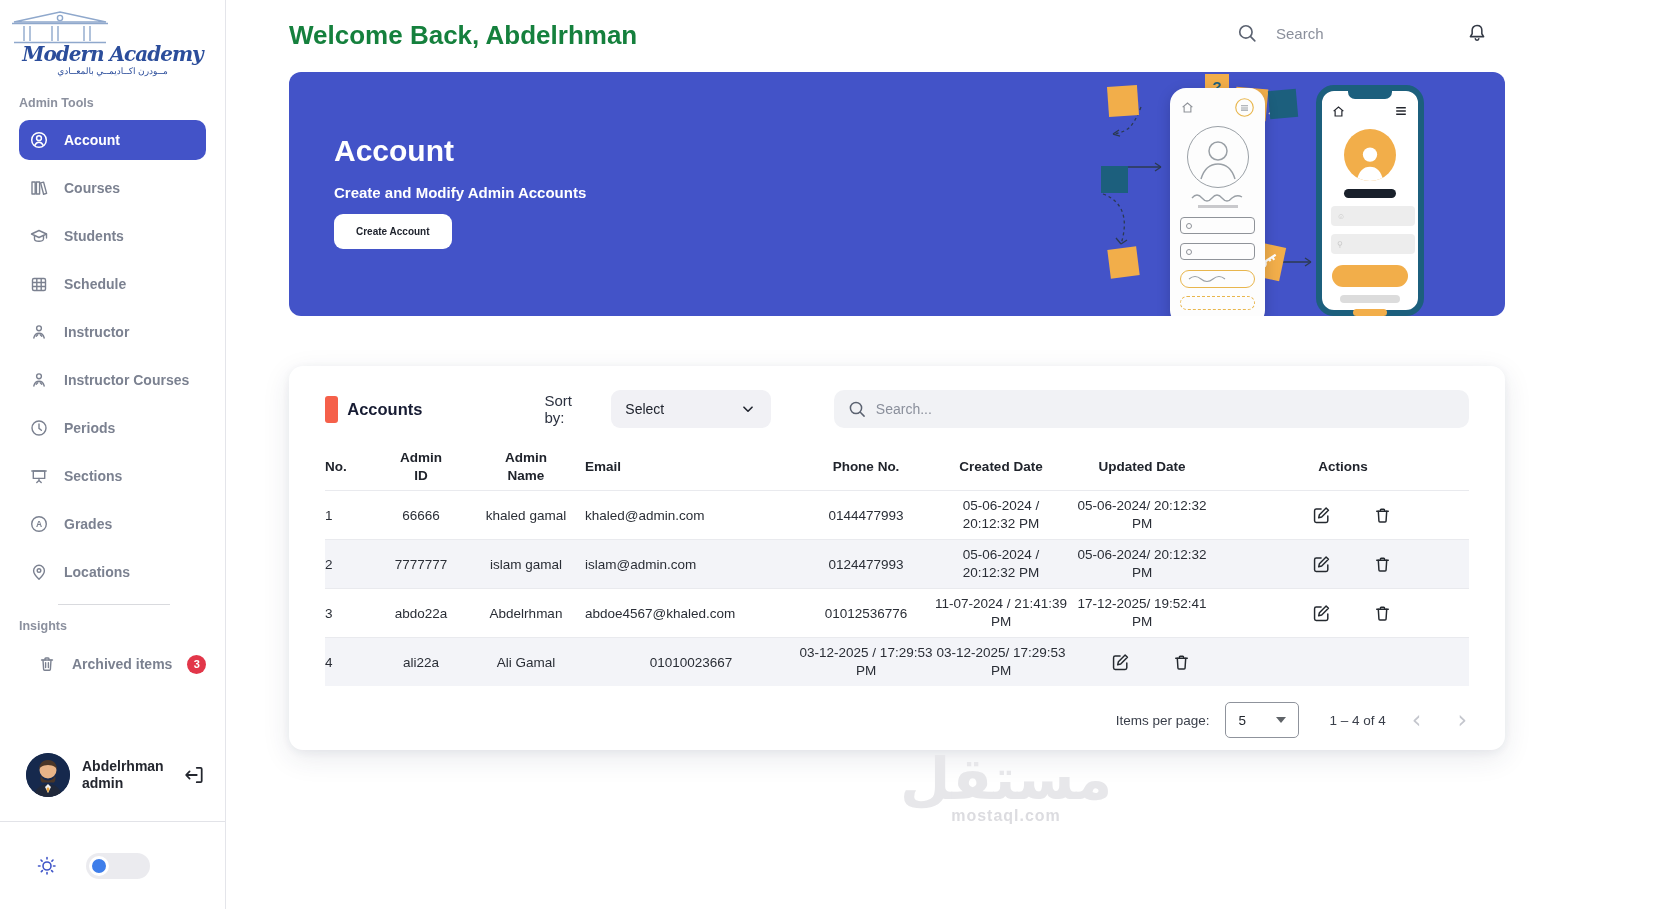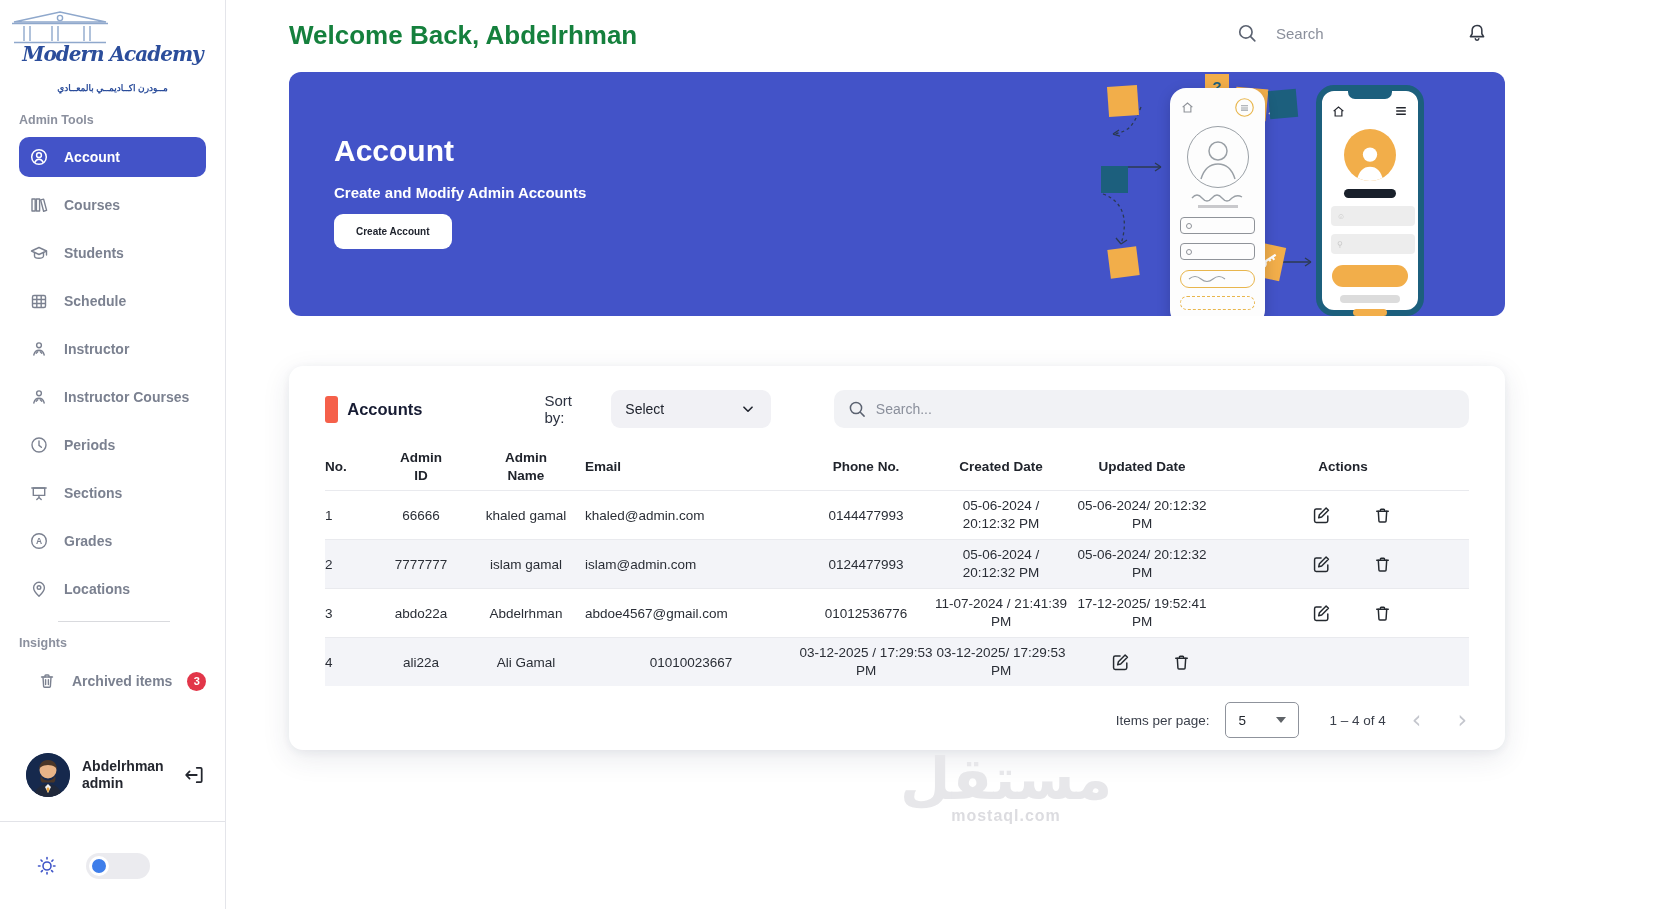--- a/index.html
+++ b/index.html
@@ -6,21 +6,21 @@
   html,body { width:1667px; height:909px; background:#ffffff; overflow:hidden;
               font-family:"Liberation Sans", sans-serif; }
   .page { position:relative; width:1667px; height:909px; display:flex; }
 
   
   .sidebar { width:226px; height:909px; background:#ffffff; border-right:1px solid #e4e5ea;
              display:flex; flex-direction:column; flex-shrink:0; position:relative; }
   .logo-wrap { padding:10px 0 6px 0; text-align:center; }
   .logo-script { font-family:"DejaVu Serif", serif; font-style:italic; font-weight:700;
                  font-size:20px; color:#2b4d9b; line-height:1; letter-spacing:-1px; }
-  .logo-arabic { font-size:9px; color:#2b4d9b; margin-top:19px; font-weight:700; }
+  .logo-arabic { font-size:9px; color:#2b4d9b; margin-top:2px; font-weight:400; }
   .section-label { font-size:12.5px; font-weight:700; color:#8b909e; padding:14px 0 8px 19px; }
   .nav-item { height:48px; display:flex; align-items:center; gap:15px; padding-left:29px;
               color:#7b8190; font-size:14px; font-weight:600; cursor:pointer; }
   .nav-item svg { width:20px; height:20px; flex-shrink:0; }
   .nav-item.active { background:#4353c8; color:#ffffff; border-radius:10px;
                      margin:0 19px; padding-left:10px; height:40px; margin-bottom:4px; margin-top:2px;}
   .nav-divider { border-top:1px solid #d9dade; margin:8px 55px 0 58px; }
   .archived-row { display:flex; align-items:center; gap:15px; padding-left:37px; height:46px;
                   color:#7b8190; font-size:14px; font-weight:600; cursor:pointer; }
   .badge { background:#e23649; color:#fff; width:19px; height:19px; border-radius:50%;
@@ -489,21 +489,21 @@
                 <path d="M6 6l.6 9.2c0 .5.5 1 1 1h4.8c.5 0 1-.5 1-1L14 6"></path>
               </svg>
             </span>
           </div>
         </div>
 
         <div class="trow body">
           <div class="c-left">3</div>
           <div class="c-center">abdo22a</div>
           <div class="c-center">Abdelrhman</div>
-          <div class="c-left">abdoe4567@gmail.com</div>
+          <div class="c-left">abdoe4567@khaled.com</div>
           <div class="c-center">01012536776</div>
           <div class="c-center cell-wrap">11-07-2024 / 21:41:39 PM</div>
           <div class="c-center cell-wrap">17-12-2025/ 19:52:41 PM</div>
           <div class="actions-cell">
             <span class="icon-btn">
               <svg viewBox="0 0 20 20" width="21" height="21" stroke="currentColor" fill="none" stroke-width="1.4" stroke-linecap="round" stroke-linejoin="round">
                 <path d="M16 10.5V15a1.6 1.6 0 0 1-1.6 1.6H5A1.6 1.6 0 0 1 3.4 15V5.4A1.6 1.6 0 0 1 5 3.8h4.6"></path>
                 <path d="M14.4 2.9l2.2 2.2-6.4 6.4-2.9.7.7-2.9z"></path>
               </svg>
             </span>

